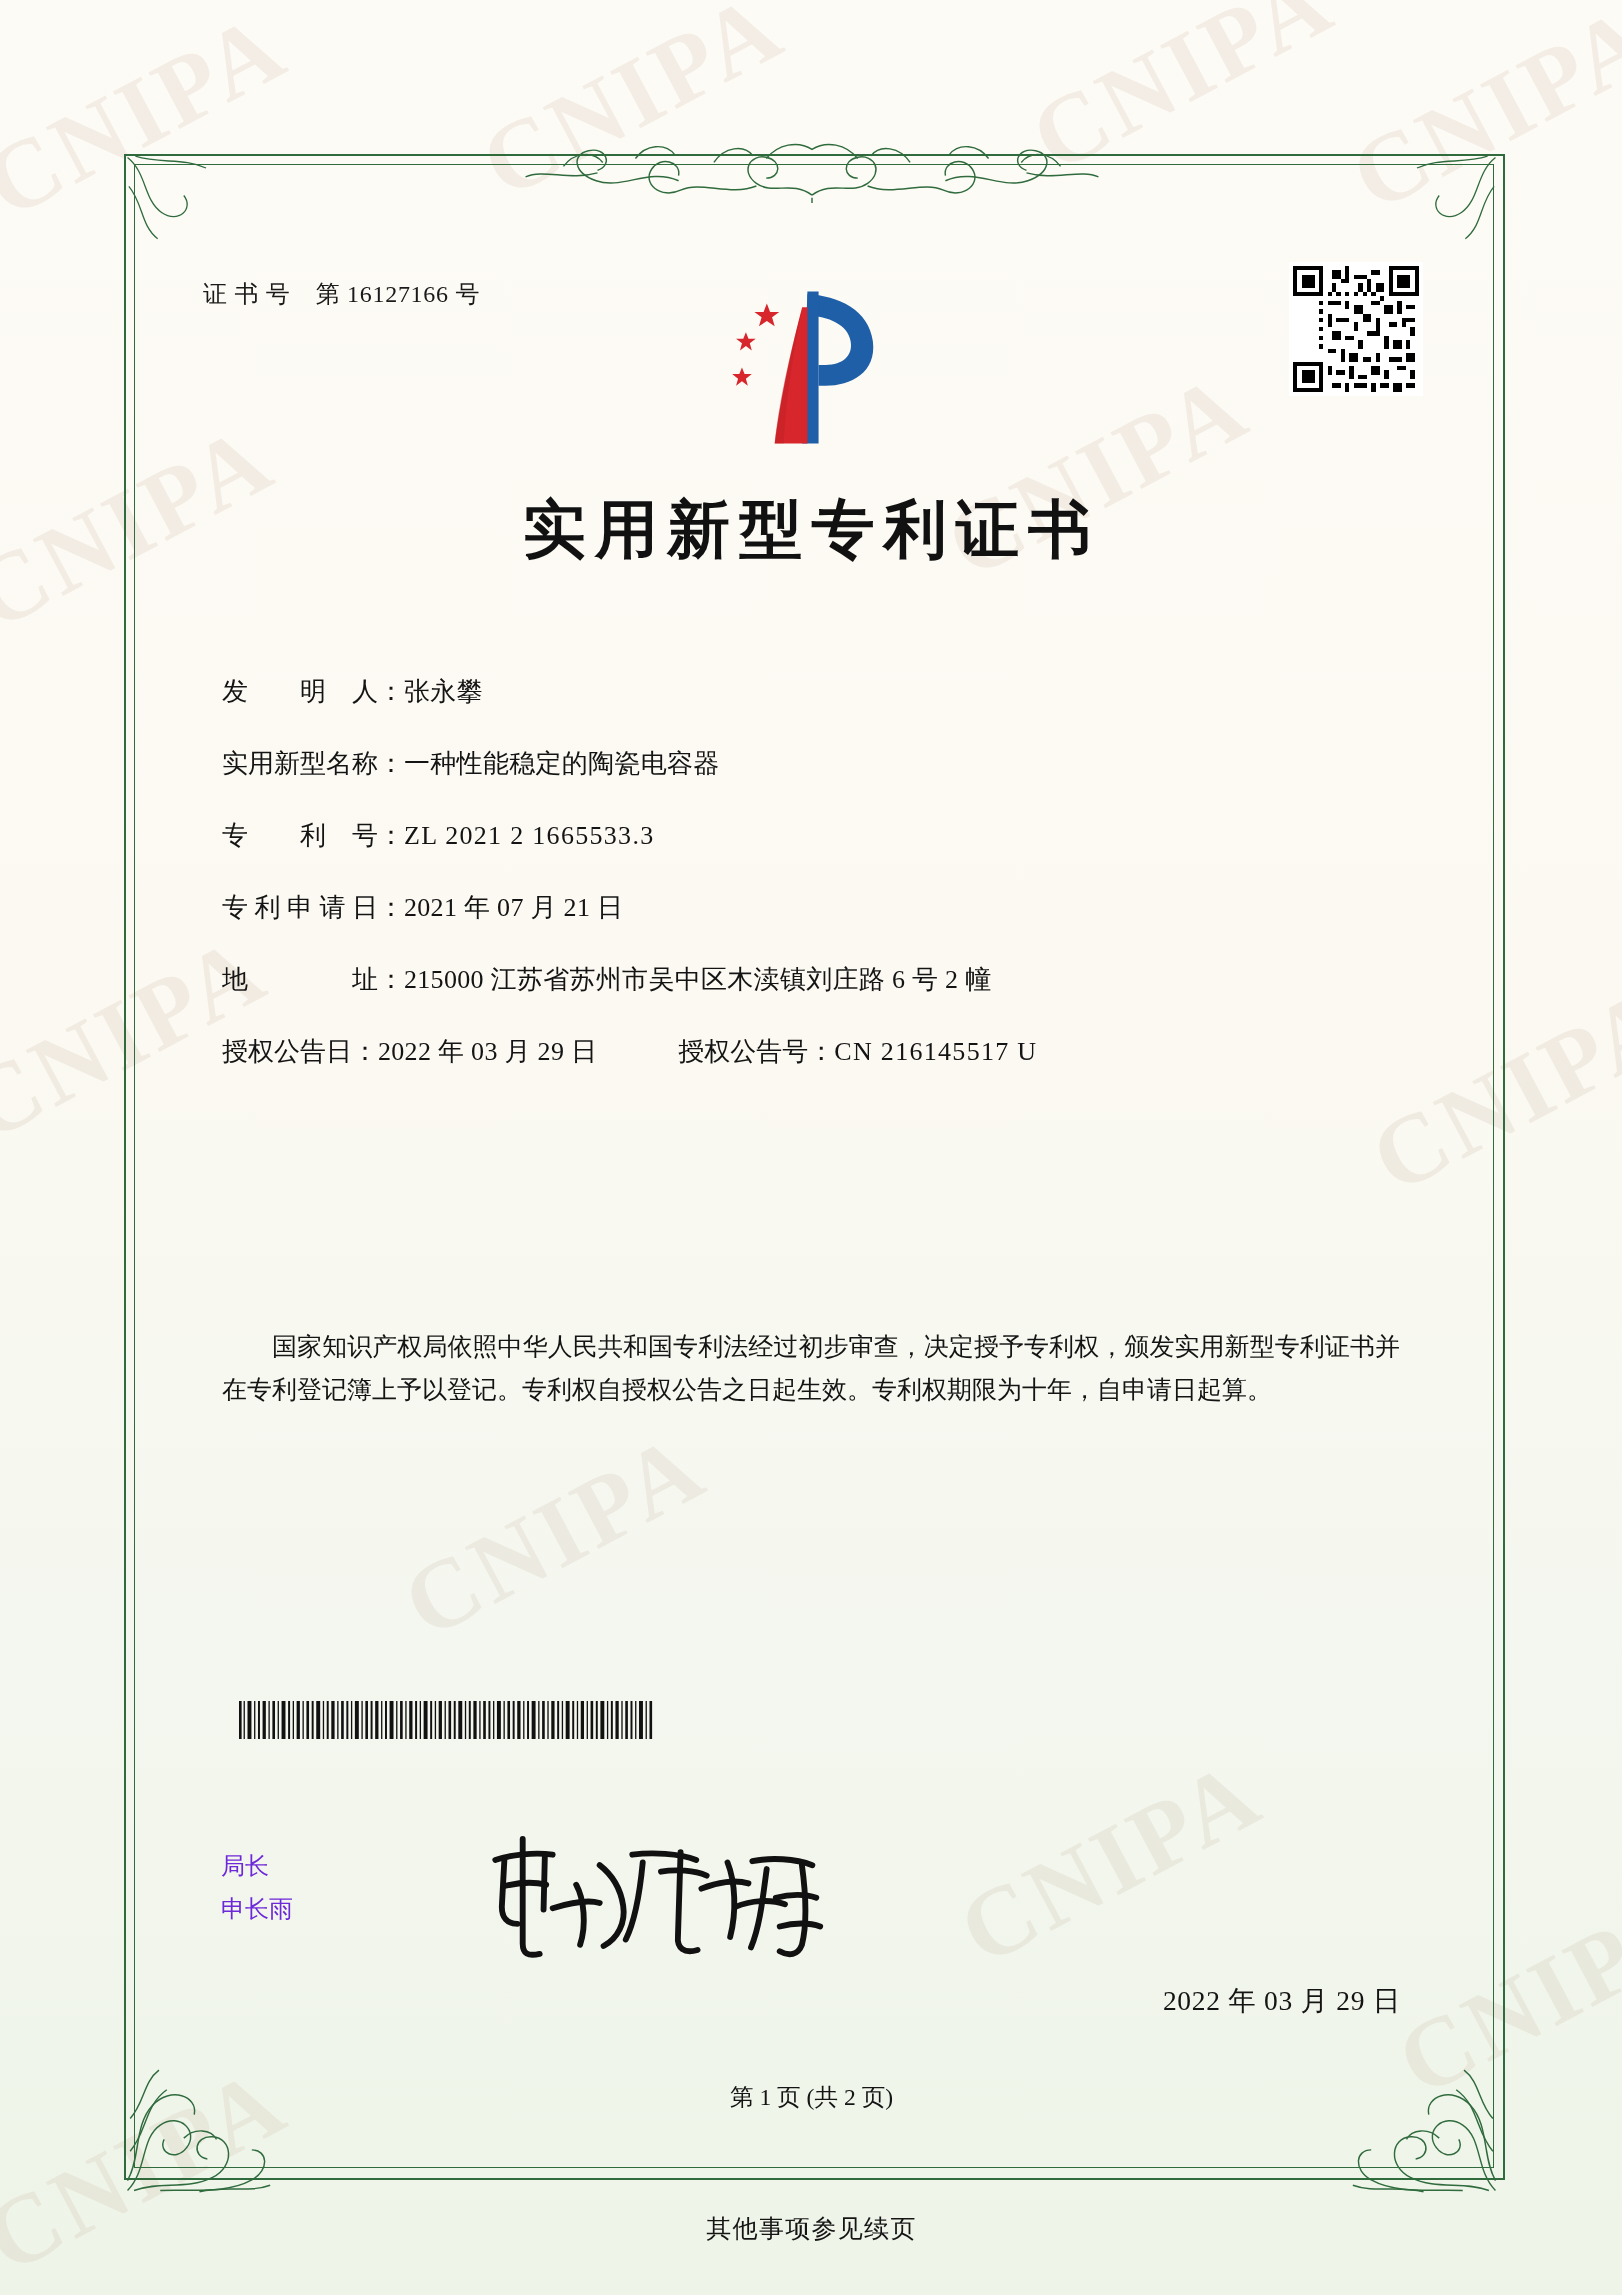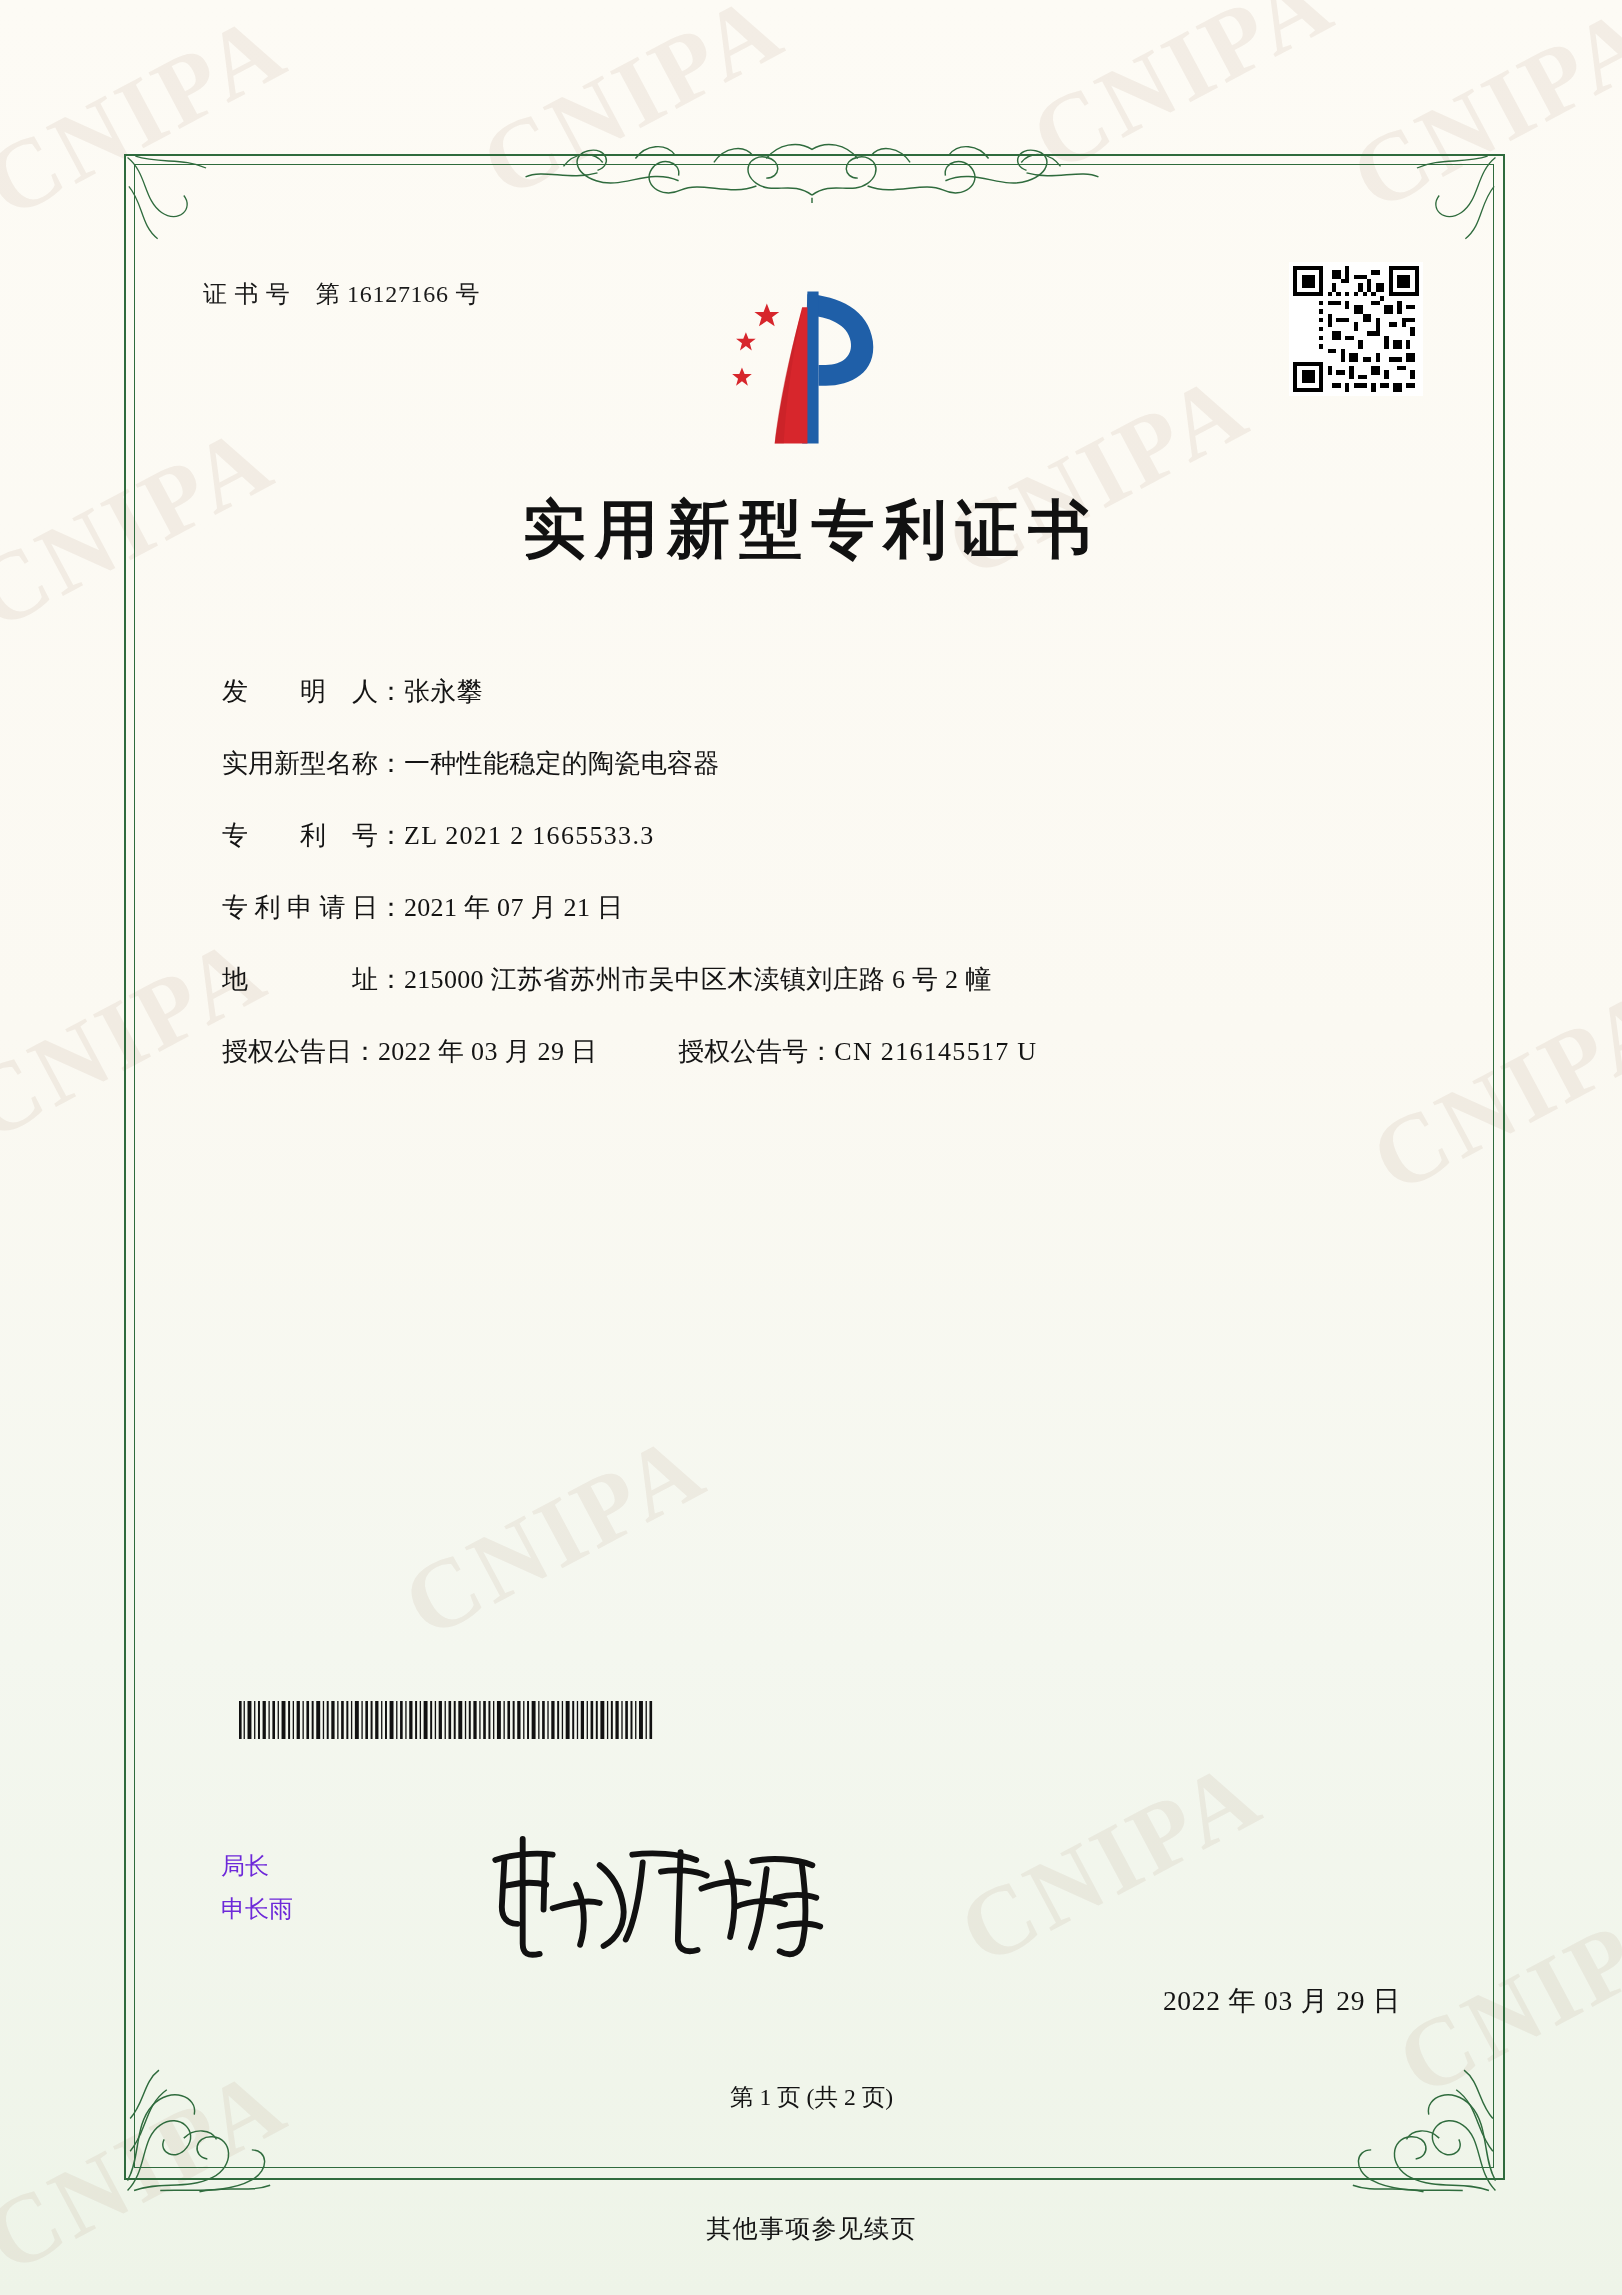--- a/index.html
+++ b/index.html
@@ -458,20 +458,21 @@
       <span class="field-label">授权公告日：</span>
       <span class="field-value">2022 年 03 月 29 日</span>
       <span class="split-right">
         <span class="field-label">授权公告号：</span>
         <span class="field-value mono-sp">CN 216145517 U</span>
       </span>
     </div>
   </div>
 
   <div class="paragraphs">
+    <p>国家知识产权局依照中华人民共和国专利法经过初步审查，决定授予专利权，颁发实用新型专利证书并在专利登记簿上予以登记。专利权自授权公告之日起生效。专利权期限为十年，自申请日起算。</p>
   </div>
 
   <svg class="barcode" viewBox="0 0 640 58" preserveAspectRatio="none">
     <g fill="#111">
       <rect x="0" y="0" width="4" height="58"></rect>
         <rect x="7" y="0" width="2" height="58"></rect>
       <rect x="13" y="0" width="6" height="58"></rect>
         <rect x="23" y="0" width="2" height="58"></rect>
       <rect x="29" y="0" width="3" height="58"></rect>
         <rect x="36" y="0" width="5" height="58"></rect>

